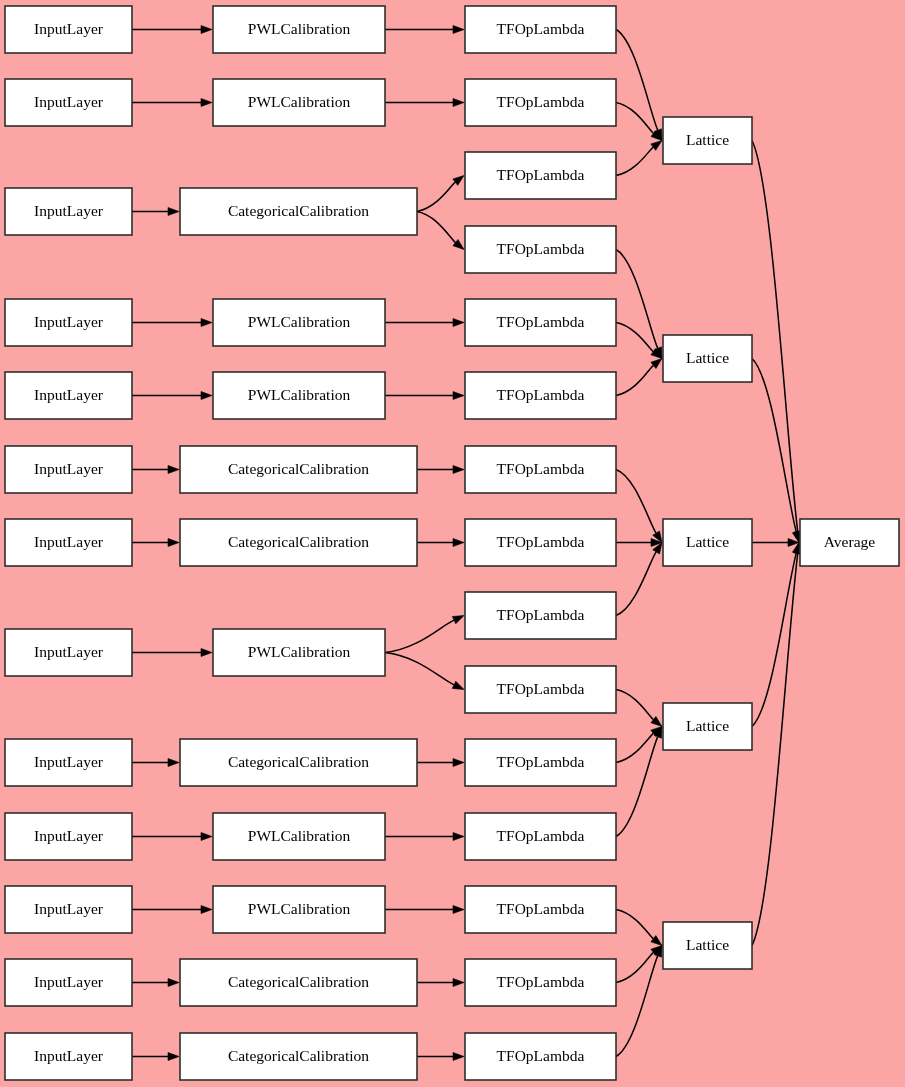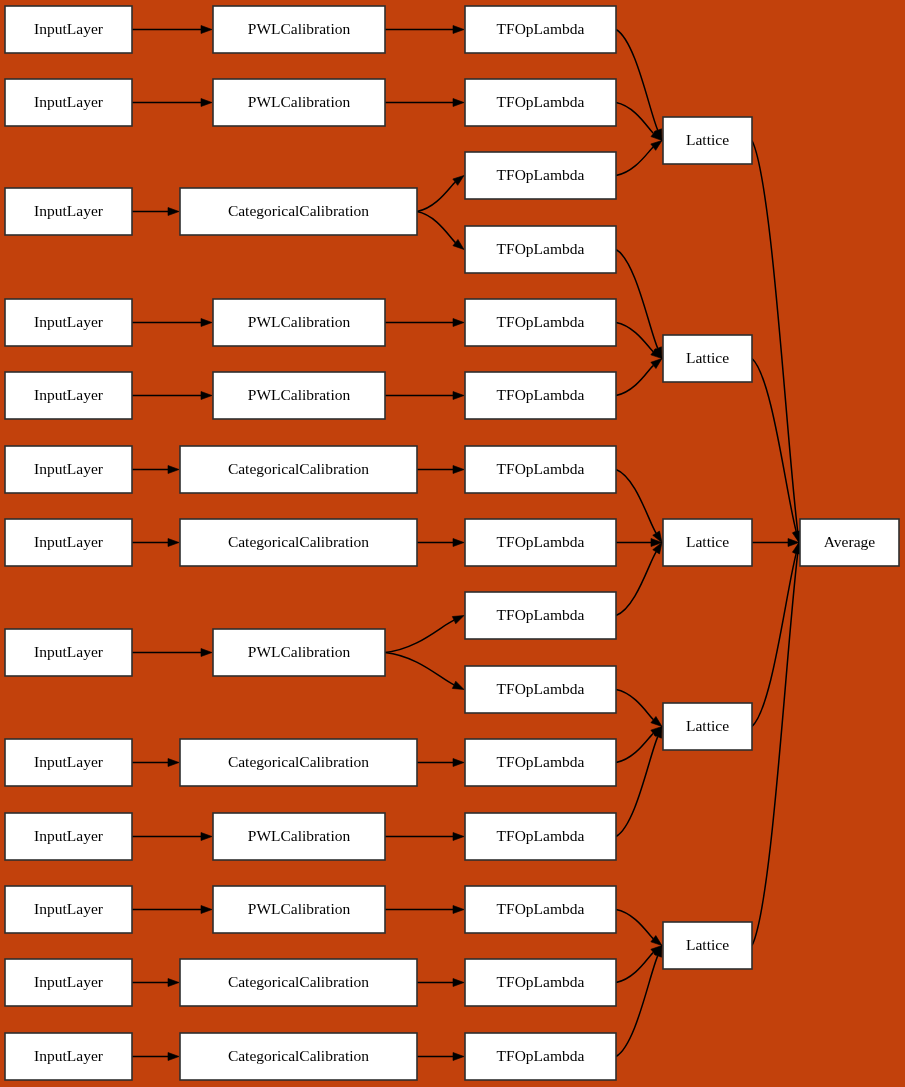--- a/index.html
+++ b/index.html
@@ -4,21 +4,21 @@
 <style>
   html, body {
     margin: 0;
     padding: 0;
     background: #ffffff;
   }
   #graph-root {
     position: relative;
     width: 905px;
     height: 1087px;
-    background: #c2410c;
+    background: #fca5a5;
     font-family: "Liberation Serif", "DejaVu Serif", serif;
     overflow: hidden;
   }
   #graph-svg {
     position: absolute;
     top: 0;
     left: 0;
     width: 905px;
     height: 1087px;
   }

